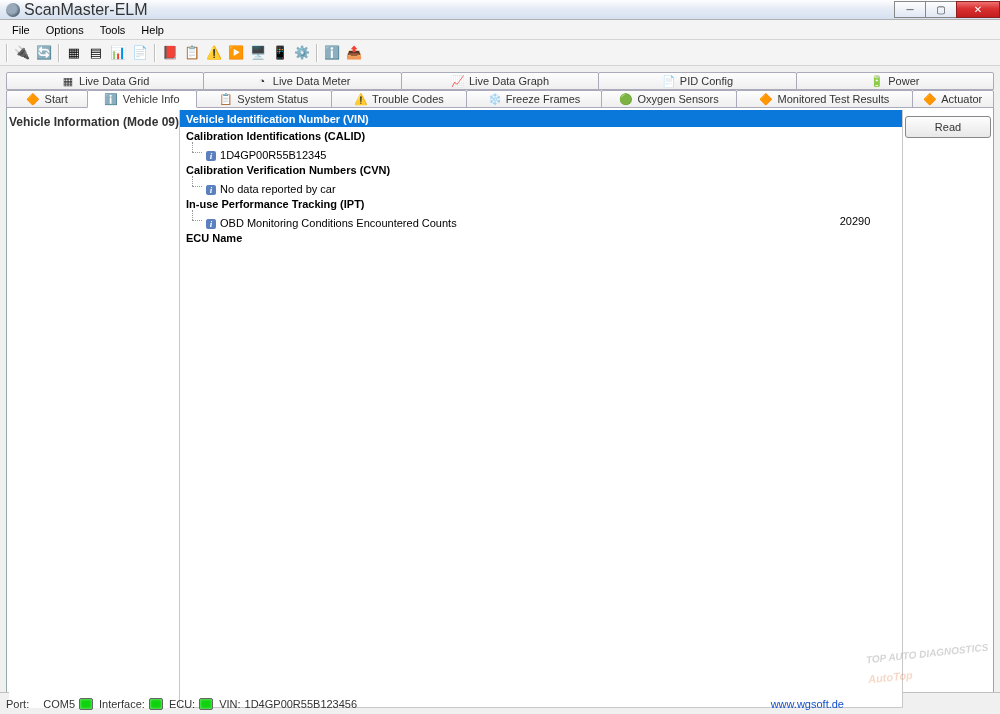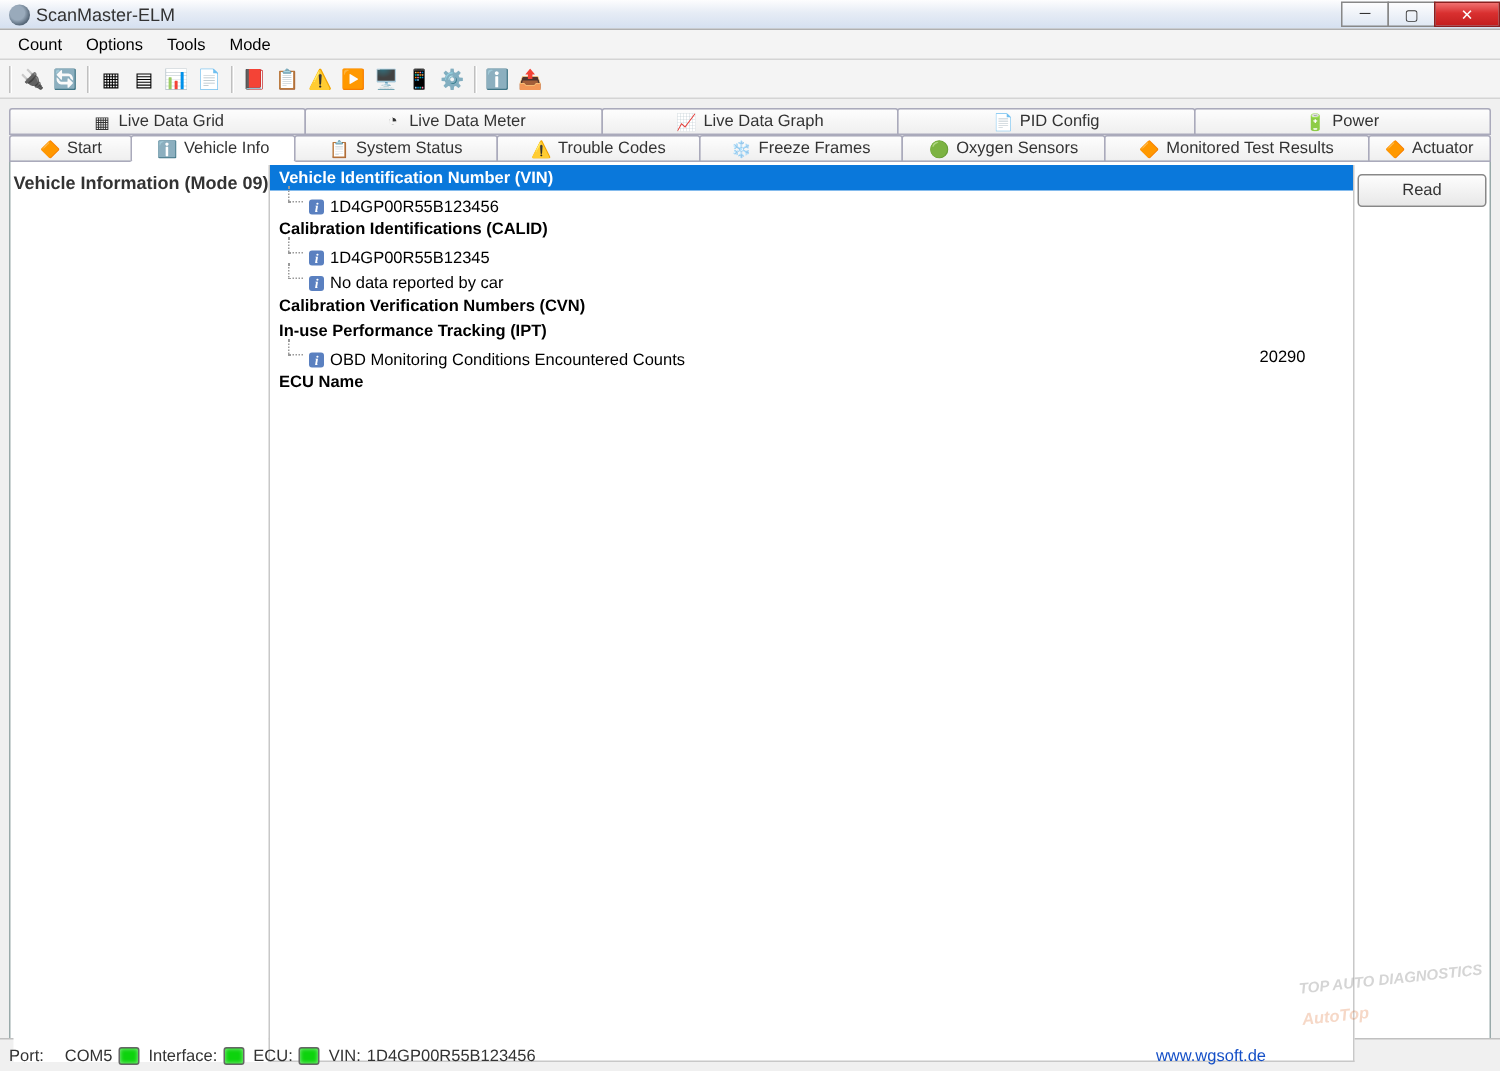--- a/index.html
+++ b/index.html
@@ -1,19 +1,19 @@
 <!DOCTYPE html>
 <html><head>
 <meta charset="utf-8">
 <style>
 * { box-sizing: border-box; margin: 0; padding: 0; font-family: Tahoma, Arial, sans-serif; font-size: 11px; }
 body { background: #f0f0f0; width: 1000px; height: 714px; overflow: hidden; position: relative; }
 
 .titlebar { height: 20px; background: linear-gradient(#fdfdfe, #e6ecf5 45%, #d5e0f0); display: flex; align-items: center; padding-left: 6px; border-bottom: 1px solid #b0b0b0; }
-.titlebar .title { color: #333; font-size: 12px; }
+.titlebar .title { color: #333; font-size: 16px; }
 .titlebar .app-icon { width: 14px; height: 14px; margin-right: 4px; background: radial-gradient(circle at 40% 40%, #9ab 40%, #567 70%); border-radius: 50%; }
 .win-btns { margin-left: auto; display: flex; }
 .win-btn { width: 32px; height: 17px; border: 1px solid #888; margin-left: -1px; display: flex; align-items: center; justify-content: center; background: linear-gradient(#fdfdfe, #e0e8f3); font-size: 10px; color: #333; }
 .win-btn.close { width: 44px; background: linear-gradient(#f07070, #d93030 45%, #c31e1e); color: white; border-color: #8a2020; }
 
 .menubar { height: 20px; background: #f4f4f4; display: flex; align-items: center; padding: 0 4px; border-bottom: 1px solid #d4d4d4; }
 .menubar span { padding: 2px 8px; color: #000; }
 
 .toolbar { height: 26px; background: #f4f4f4; display: flex; align-items: center; padding: 0 4px; gap: 2px; border-bottom: 1px solid #d4d4d4; }
 .toolbar .tb-icon { width: 20px; height: 20px; border: none; display: flex; align-items: center; justify-content: center; font-size: 13px; }
@@ -66,24 +66,24 @@
   <span class="app-icon"></span>
   <span class="title">ScanMaster-ELM</span>
   <div class="win-btns">
     <div class="win-btn">─</div>
     <div class="win-btn">▢</div>
     <div class="win-btn close">✕</div>
   </div>
 </div>
 
 <div class="menubar">
-  <span>Count</span>
+  <span>File</span>
   <span>Options</span>
   <span>Tools</span>
-  <span>Mode</span>
+  <span>Help</span>
 </div>
 
 <div class="toolbar">
   <div class="sep"></div>
   <div class="tb-icon">🔌</div>
   <div class="tb-icon">🔄</div>
   <div class="sep"></div>
   <div class="tb-icon">▦</div>
   <div class="tb-icon">▤</div>
   <div class="tb-icon">📊</div>
@@ -161,38 +161,34 @@
 
   <div class="content-panel">
     <div class="panel-header">Vehicle Information (Mode 09)</div>
 
 
     <div class="tree-area" id="tree-area">
         <div class="tree-row group selected">
           <div class="desc-cell"><span>Vehicle Identification Number (VIN)</span></div>
           <div class="col-count-cell"></div>
         </div>
-        <div class="tree-row">
-          <div class="desc-cell"><span class="indent"></span><span class="info-icon">i</span><span>1D4GP00R55B123456</span></div>
-          <div class="col-count-cell"></div>
-        </div>
         <div class="tree-row group">
           <div class="desc-cell"><span>Calibration Identifications (CALID)</span></div>
           <div class="col-count-cell"></div>
         </div>
         <div class="tree-row">
           <div class="desc-cell"><span class="indent"></span><span class="info-icon">i</span><span>1D4GP00R55B12345</span></div>
           <div class="col-count-cell"></div>
         </div>
+        <div class="tree-row group">
+          <div class="desc-cell"><span>Calibration Verification Numbers (CVN)</span></div>
+          <div class="col-count-cell"></div>
+        </div>
         <div class="tree-row">
           <div class="desc-cell"><span class="indent"></span><span class="info-icon">i</span><span>No data reported by car</span></div>
-          <div class="col-count-cell"></div>
-        </div>
-        <div class="tree-row group">
-          <div class="desc-cell"><span>Calibration Verification Numbers (CVN)</span></div>
           <div class="col-count-cell"></div>
         </div>
         <div class="tree-row group">
           <div class="desc-cell"><span>In-use Performance Tracking (IPT)</span></div>
           <div class="col-count-cell"></div>
         </div>
         <div class="tree-row">
           <div class="desc-cell"><span class="indent"></span><span class="info-icon">i</span><span>OBD Monitoring Conditions Encountered Counts</span></div>
           <div class="col-count-cell">20290</div>
         </div>

